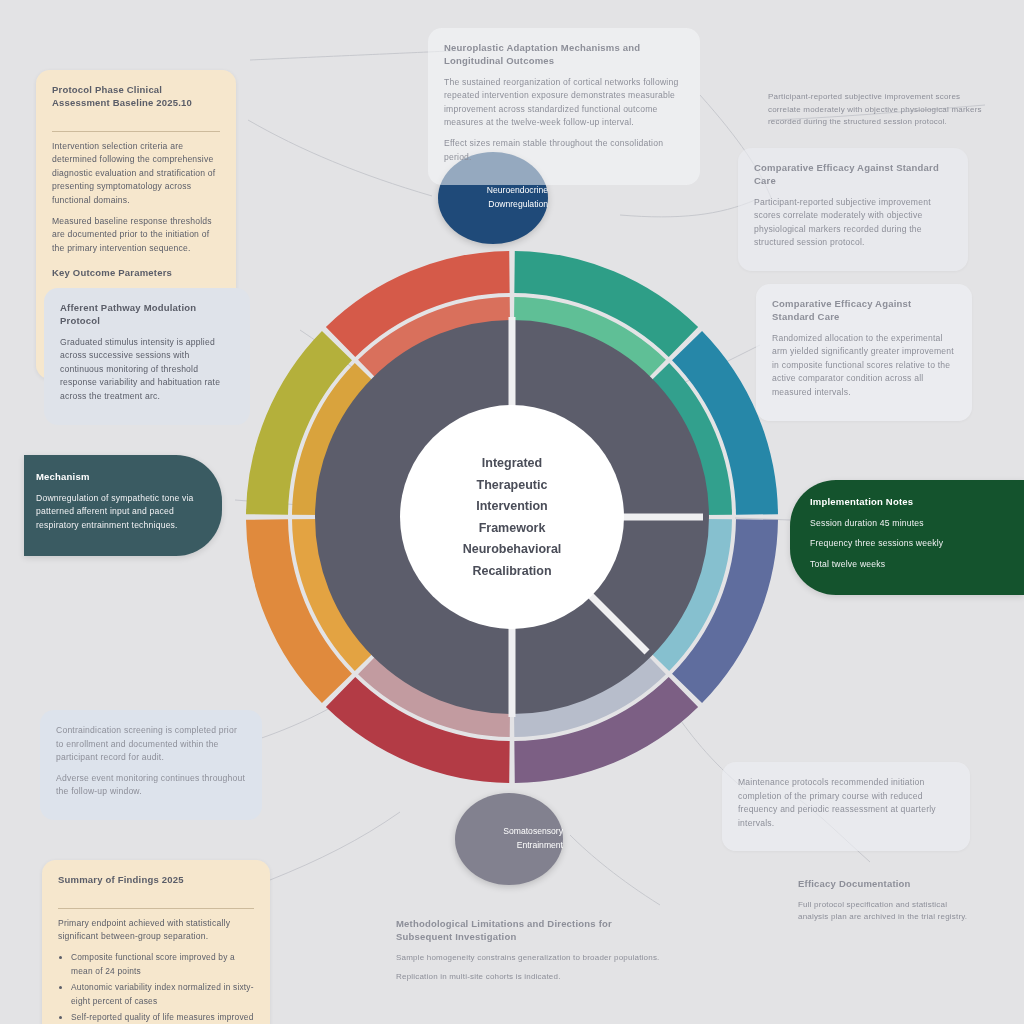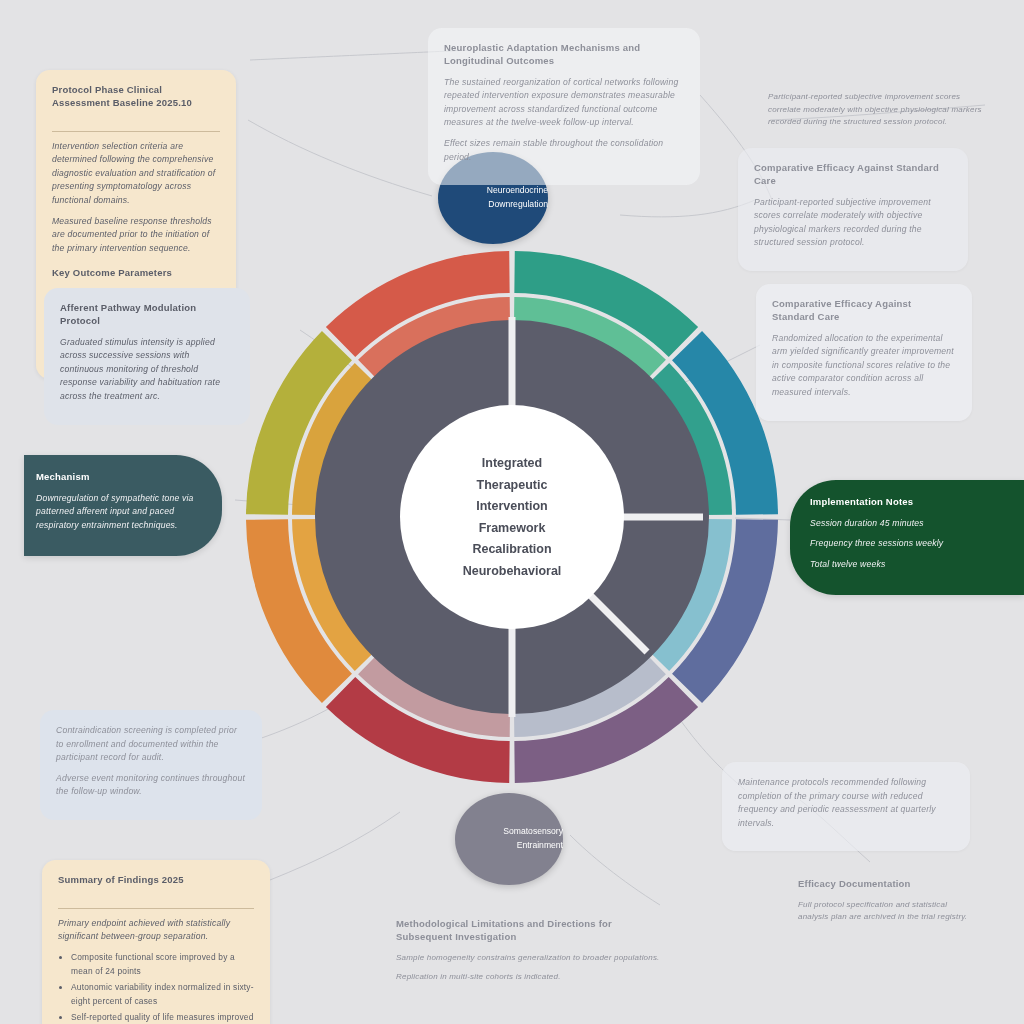--- a/index.html
+++ b/index.html
@@ -24,21 +24,21 @@
 
   
   .panel{
     position:absolute;
     box-sizing:border-box;
     border-radius:14px;
     padding:14px 16px;
     filter:blur(0.35px);
   }
   .panel .ttl{font-size:9.5px;font-weight:700;margin-bottom:8px;line-height:1.35;}
-  .panel p{margin:0 0 7px 0;font-size:8.6px;line-height:1.58;font-style:italic;}
+  .panel p{margin:0 0 7px 0;font-size:8.6px;line-height:1.58;}
   .panel ul{margin:6px 0 0 0;padding-left:13px;}
   .panel li{font-size:8.4px;line-height:1.62;margin-bottom:3px;}
 
   .cream{background:#f6e7cd;box-shadow:0 1px 4px rgba(0,0,0,.07);}
   .cream .ttl{border-bottom:1px solid #cdbb9c;padding-bottom:21px;}
   .ghost{background:rgba(246,247,249,.55);}
   .ghost2{background:rgba(238,240,244,.72);box-shadow:0 1px 3px rgba(0,0,0,.04);}
   .bluegray{background:#dfe3ea;}
   .bluegray2{background:#dde3ec;}
   .plain{background:transparent;}
@@ -129,22 +129,22 @@
         <line x1="270" y1="270" x2="270" y2="470"></line>
       </g>
 
       <circle cx="270" cy="270" r="112" fill="#ffffff"></circle>
     </svg>
     <div class="hubtext" id="hubtext">
         <div>Integrated</div>
         <div>Therapeutic</div>
         <div>Intervention</div>
         <div>Framework</div>
+        <div>Neurobehavioral</div>
         <div>Recalibration</div>
-        <div>Neurobehavioral</div>
       </div>
   </div>
 
   <div class="node" id="node-top" style="left: 438px; top: 152px; width: 110px; height: 92px; background: rgb(31, 74, 121);">
       <div class="l">Neuroendocrine</div>
       <div class="l">Downregulation</div>
     </div>
 
   <div class="node" id="node-bottom" style="left: 455px; top: 793px; width: 108px; height: 92px; background: rgb(130, 129, 143);">
       <div class="l">Somatosensory</div>
@@ -199,21 +199,21 @@
     <p class="txt light">Frequency three sessions weekly</p>
     <p class="txt light">Total twelve weeks</p>
   </div>
 
   <div class="panel bluegray2" style="left:40px;top:710px;width:222px;">
     <p class="txt dim">Contraindication screening is completed prior to enrollment and documented within the participant record for audit.</p>
     <p class="txt dim">Adverse event monitoring continues throughout the follow-up window.</p>
   </div>
 
   <div class="panel ghost2" style="left:722px;top:762px;width:248px;background:rgba(238,239,243,.62)">
-    <p class="txt dim">Maintenance protocols recommended following completion of the primary course with reduced frequency and periodic reassessment at quarterly intervals.</p>
+    <p class="txt dim">Maintenance protocols recommended initiation completion of the primary course with reduced frequency and periodic reassessment at quarterly intervals.</p>
   </div>
 
   <div class="panel cream" style="left:42px;top:860px;width:228px;">
     <div class="ttl txt">Summary of Findings  2025</div>
     <p class="txt">Primary endpoint achieved with statistically significant between-group separation.</p>
     <ul>
       <li class="txt">Composite functional score improved by a mean of 24 points</li>
       <li class="txt">Autonomic variability index normalized in sixty-eight percent of cases</li>
       <li class="txt">Self-reported quality of life measures improved across all subscales</li>
 

